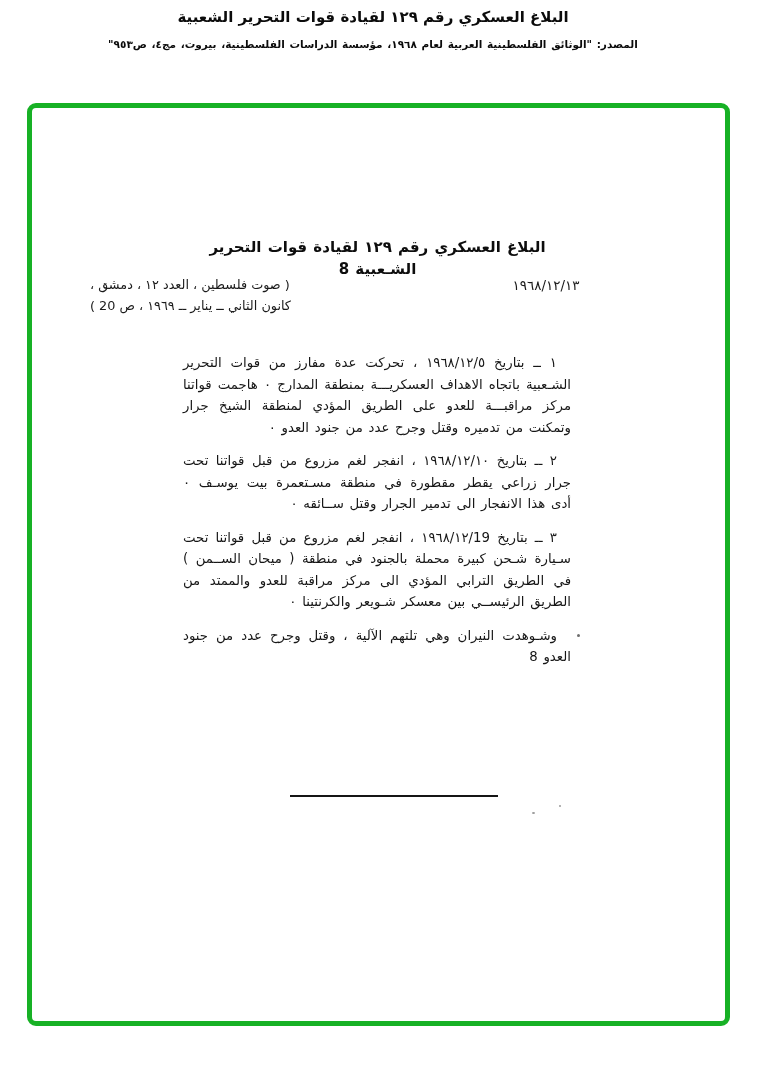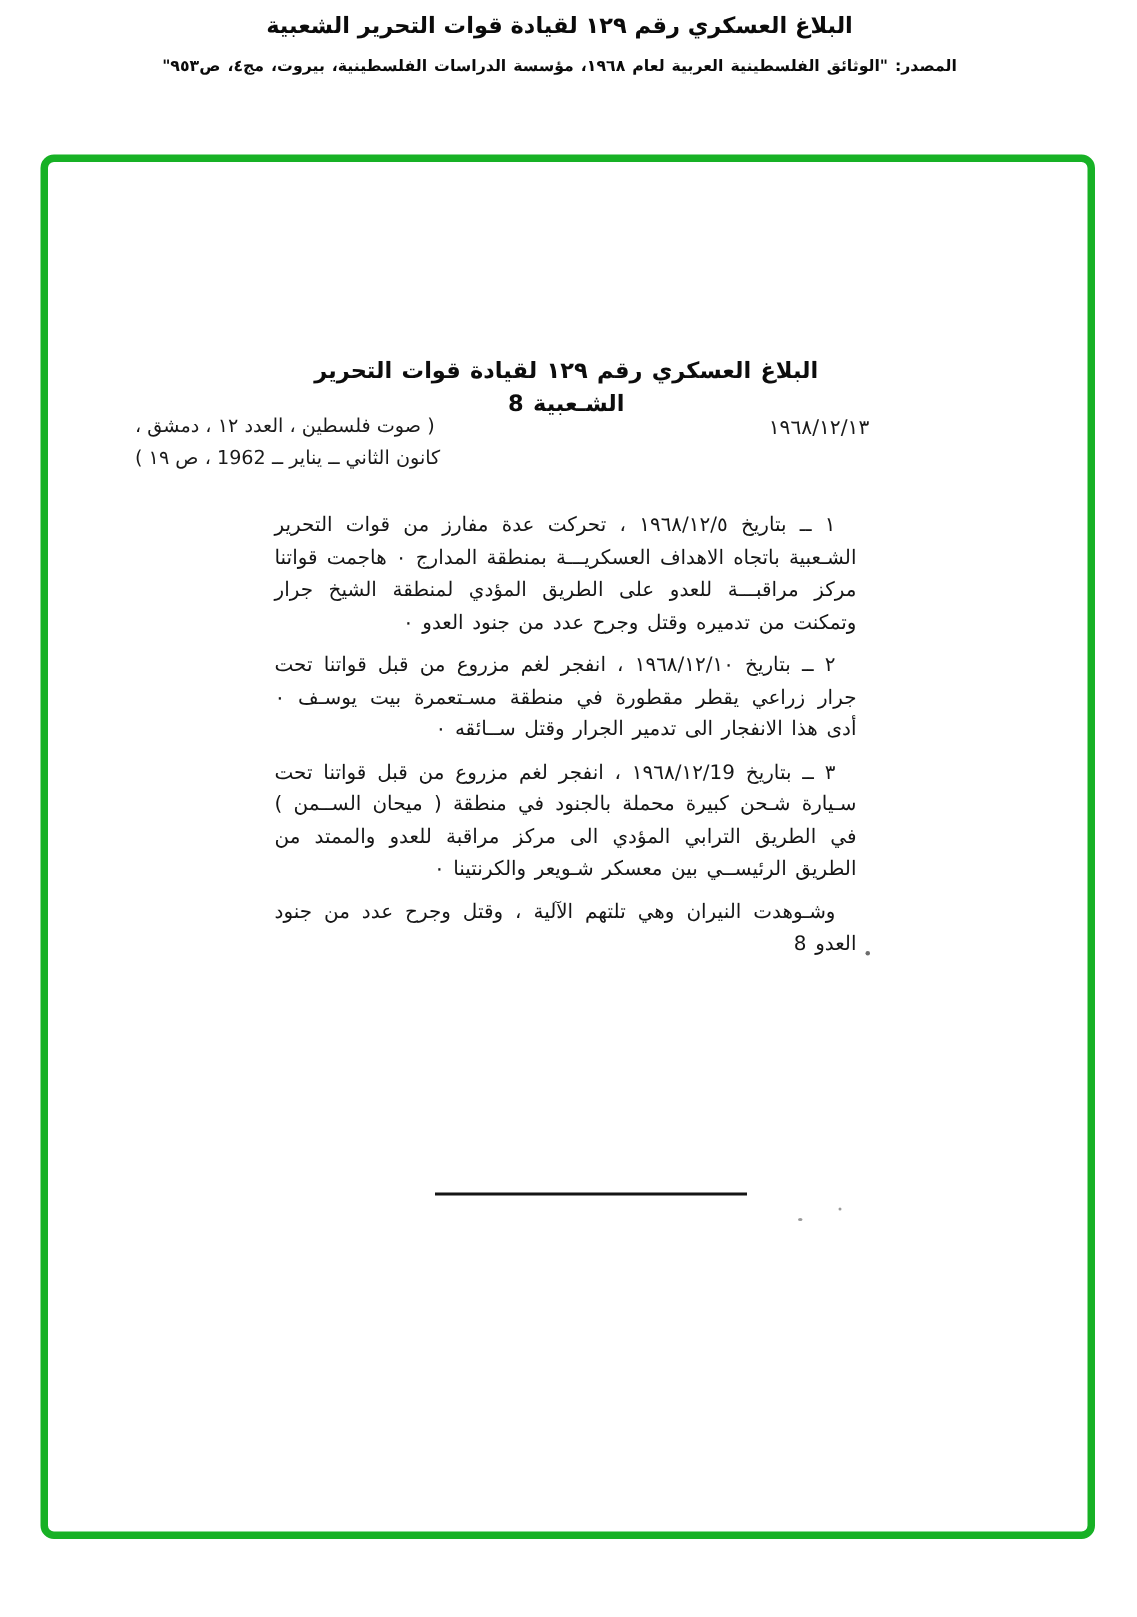--- a/index.html
+++ b/index.html
@@ -48,21 +48,21 @@
     position:absolute; top:166px; left:58px; width:246px;
     direction:rtl; text-align:left;
     font-size:12.8px; line-height:21px; color:#1a1a1a;
   }
   .doc-body {
     position:absolute; top:232px; left:151px; width:388px;
     direction:rtl; text-align:justify;
     font-size:13.3px; line-height:21.5px; color:#161616;
     word-spacing:1.5px;
   }
-  .doc-body p { margin:0 0 7px 0; text-indent:14px; }
+  .doc-body p { margin:12px 0 7px 0; text-indent:14px; }
   .separator-rule {
     position:absolute; top:687px; left:258px;
     width:208px; height:2px; background:#151515;
   }
   .speck { position:absolute; background:#9a9a9a; border-radius:50%; }
   .speck.s1 { top:704px; left:500px; width:3px; height:2px; }
   .speck.s2 { top:697px; left:527px; width:2px; height:2px; }
   .speck.s3 { top:526px; left:545px; width:3px; height:3px; background:#6d6d6d; }
 </style>
 </head>
@@ -77,21 +77,21 @@
 
   <div class="doc-frame" style="border-color: rgb(23, 177, 37);">
     <div class="inner">
 
       <div class="doc-title">البلاغ العسكري رقم ١٢٩ لقيادة قوات التحرير الشـعبية 8</div>
 
       <div class="doc-date">١٩٦٨/١٢/١٣</div>
 
       <div class="doc-citation">
         <div>( صوت فلسطين ، العدد ١٢ ، دمشق ،</div>
-        <div>كانون الثاني ــ يناير ــ 1962 ، ص ١٩ )</div>
+        <div>كانون الثاني ــ يناير ــ ١٩٦٩ ، ص 20 )</div>
       </div>
 
       <div class="doc-body">
         <p>١ ــ بتاريخ ١٩٦٨/١٢/٥ ، تحركت عدة مفارز من قوات التحرير الشـعبية باتجاه الاهداف العسكريـــة بمنطقة المدارج ٠ هاجمت قواتنا مركز مراقبـــة للعدو على الطريق المؤدي لمنطقة الشيخ جرار وتمكنت من تدميره وقتل وجرح عدد من جنود العدو ٠</p>
         <p>٢ ــ بتاريخ ١٩٦٨/١٢/١٠ ، انفجر لغم مزروع من قبل قواتنا تحت جرار زراعي يقطر مقطورة في منطقة مسـتعمرة بيت يوسـف ٠ أدى هذا الانفجار الى تدمير الجرار وقتل ســائقه ٠</p>
         <p>٣ ــ بتاريخ ١٩٦٨/١٢/19 ، انفجر لغم مزروع من قبل قواتنا تحت سـيارة شـحن كبيرة محملة بالجنود في منطقة ( ميحان الســمن ) في الطريق الترابي المؤدي الى مركز مراقبة للعدو والممتد من الطريق الرئيســي بين معسكر شـويعر والكرنتينا ٠</p>
         <p>وشـوهدت النيران وهي تلتهم الآلية ، وقتل وجرح عدد من جنود العدو 8</p>
       </div>
 
       <div class="separator-rule"></div>

